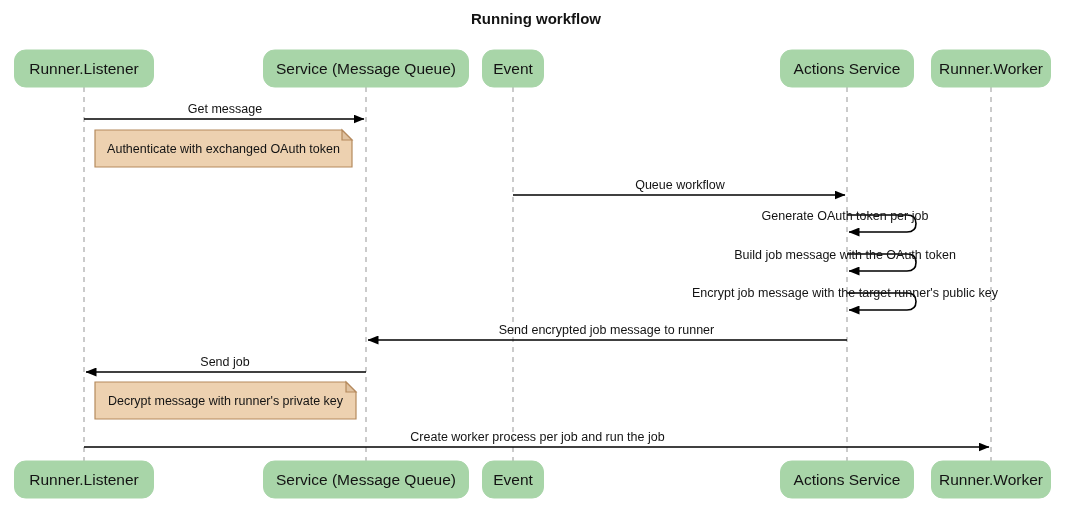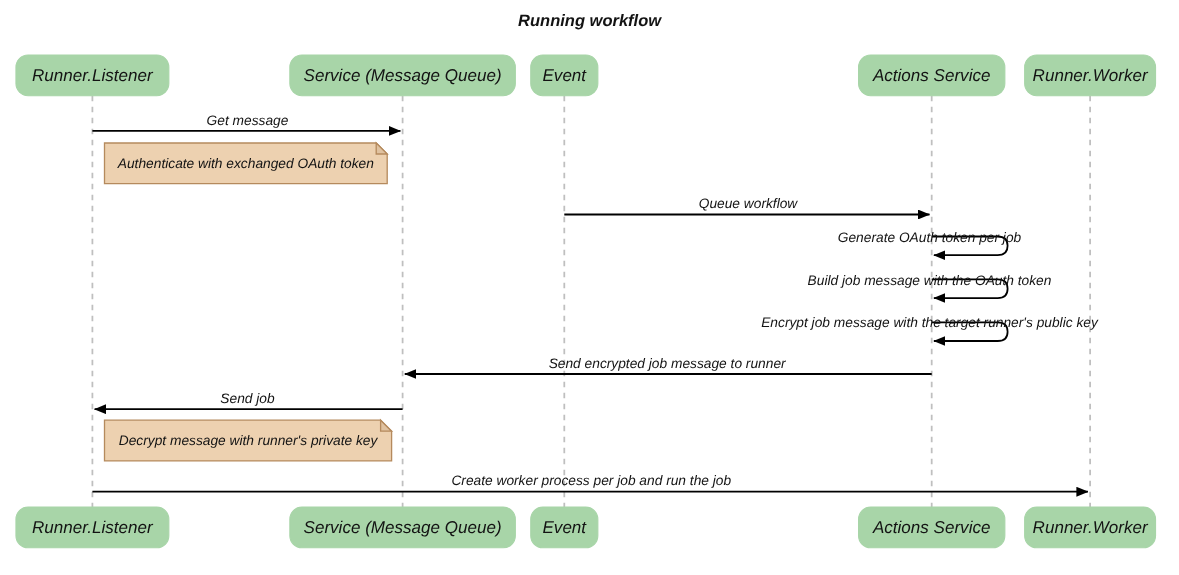--- a/index.html
+++ b/index.html
@@ -10,21 +10,20 @@
   body {
     font-family: "Liberation Sans", sans-serif;
     -webkit-font-smoothing: antialiased;
   }
   #diagram-root {
     position: relative;
     width: 1072px;
     height: 523px;
     background: #ffffff;
     overflow: hidden;
-    font-style: italic;
   }
   #diagram-svg {
     position: absolute;
     left: 0;
     top: 0;
     width: 1072px;
     height: 523px;
   }
   .diagram-title {
     font-size: 15px;

